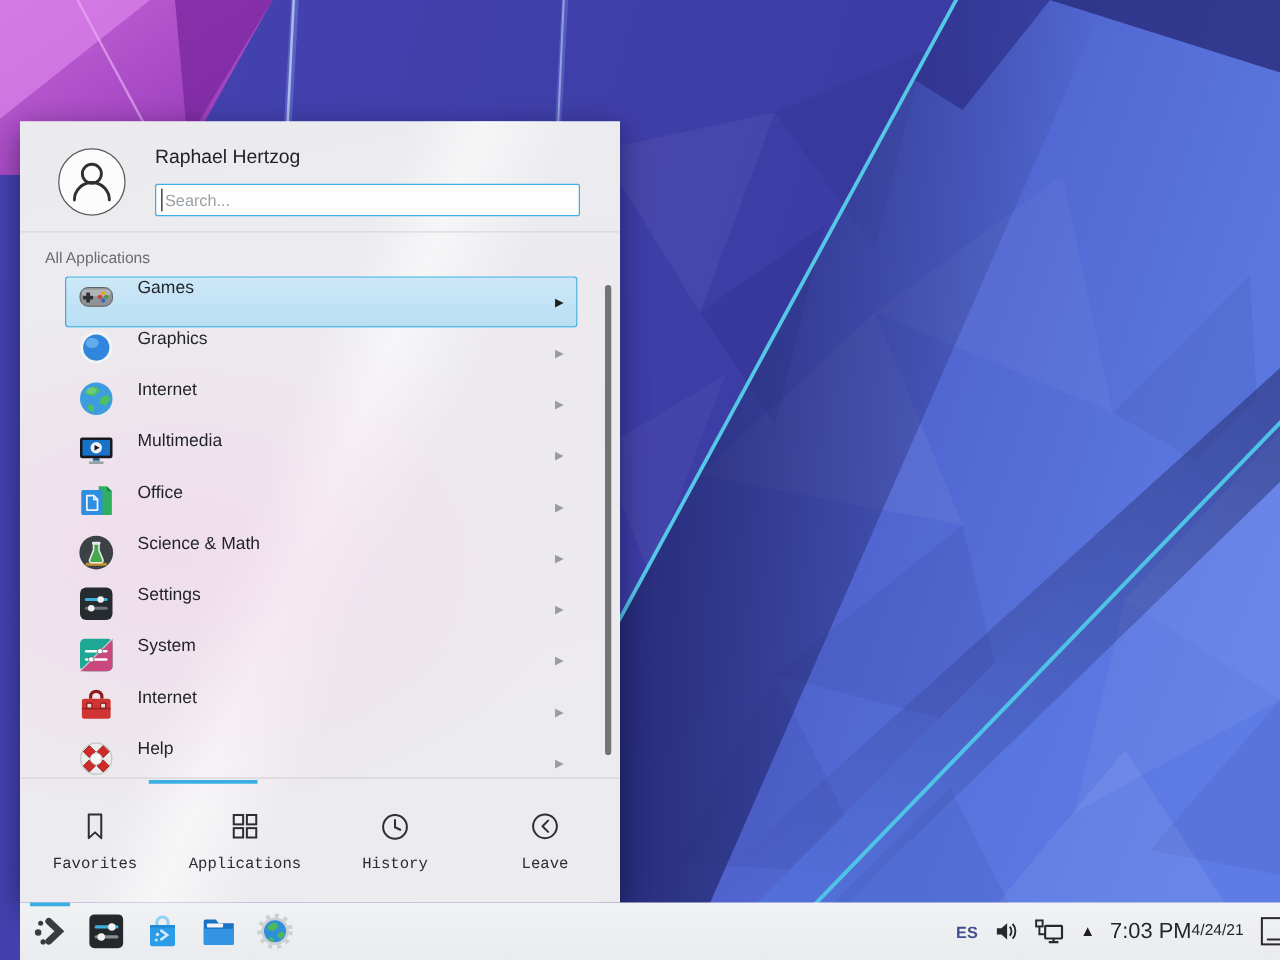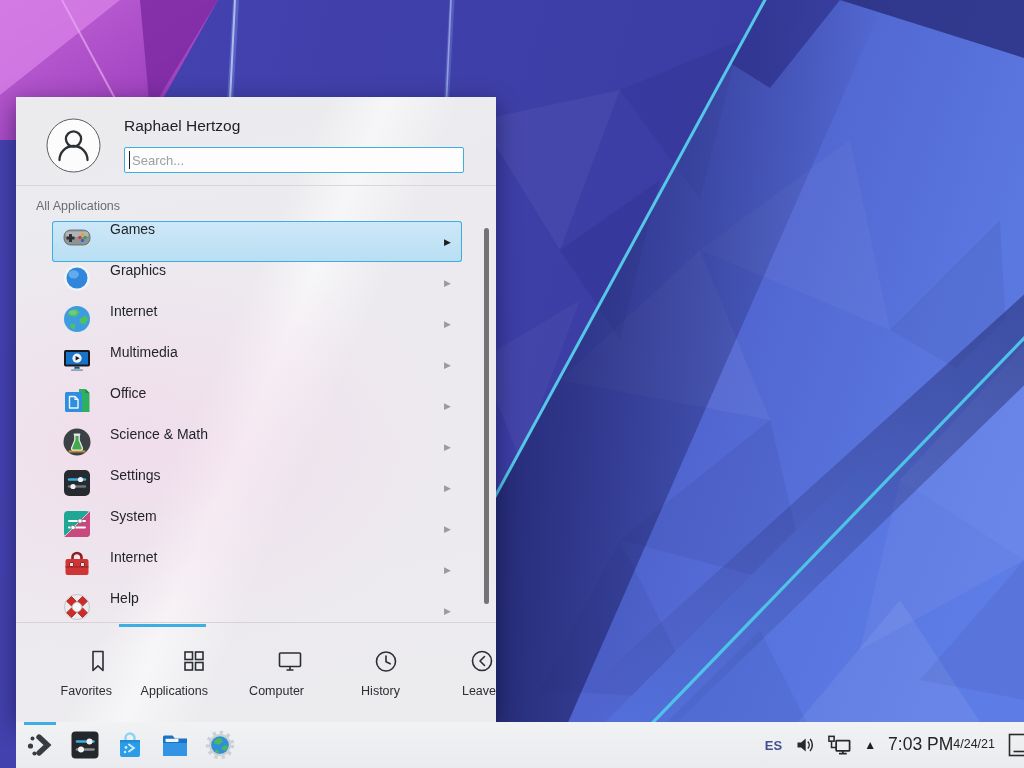--- a/index.html
+++ b/index.html
@@ -44,21 +44,21 @@
   .cat-label { margin-left:17px; font-size:14px; color:#1f2226; }
   .cat-arrow { position:absolute; right:11px; top:50%; transform:translateY(-50%); font-size:9px; color:#9b9b9b; }
   .cat-row.selected .cat-arrow { color:#1c1c1c; }
 
   #scrollbar-thumb { position:absolute; left:468px; top:131px; width:5px; height:376px; background:#737373; border-radius:3px; }
 
   #sep-tabs { top:525px; background:#d5d3d7; }
   #tab-indicator { position:absolute; left:103px; top:527px; width:87px; height:3px; background:#3daee2; }
 
   #tabbar { position:absolute; left:0; right:0; top:526px; bottom:0; display:flex; }
-  .tab { flex:1 1 0; display:flex; flex-direction:column; align-items:flex-end; padding-top:24px; cursor:default; }
+  .tab { flex:1 1 0; display:flex; flex-direction:column; align-items:center; padding-top:24px; cursor:default;font-family:Liberation Mono, monospace; }
   .tab-label { margin-top:9px; font-size:12.5px; color:#2a2d31; }
 
   
   #taskbar {
     position:absolute; left:16px; top:722px; width:1024px; height:46px;
     background:linear-gradient(#f1f2f4,#e9ebee);
     display:flex; align-items:center;
   }
   #launcher-indicator { position:absolute; left:8px; top:0; width:32px; height:3px; background:#3daee2; }
   #task-left { display:flex; align-items:center; gap:13px; padding-left:8px; }
@@ -312,29 +312,20 @@
             <rect x="15.5" y="5" width="7.5" height="7.5"></rect>
           <rect x="5" y="15.5" width="7.5" height="7.5"></rect>
             <rect x="15.5" y="15.5" width="7.5" height="7.5"></rect>
         </g>
       </svg>
       <span class="tab-label">Applications</span>
     </div>
     <div class="tab">
       <svg width="28" height="28" viewBox="0 0 28 28">
         <g fill="none" stroke="#2b2f33" stroke-width="1.6">
-          <rect x="3.5" y="6" width="21" height="13.5" rx="1"></rect>
-          <path d="M14,19.5 v3.5 M10.5,23 h7"></path>
-        </g>
-      </svg>
-      <span class="tab-label">Computer</span>
-    </div>
-    <div class="tab">
-      <svg width="28" height="28" viewBox="0 0 28 28">
-        <g fill="none" stroke="#2b2f33" stroke-width="1.6">
           <circle cx="14" cy="14.5" r="9.5"></circle>
           <path d="M14,9 v5.8 l4.2,2" stroke-linecap="round"></path>
         </g>
       </svg>
       <span class="tab-label">History</span>
     </div>
     <div class="tab">
       <svg width="28" height="28" viewBox="0 0 28 28">
         <g fill="none" stroke="#2b2f33" stroke-width="1.6">
           <circle cx="14" cy="14" r="9.5"></circle>

